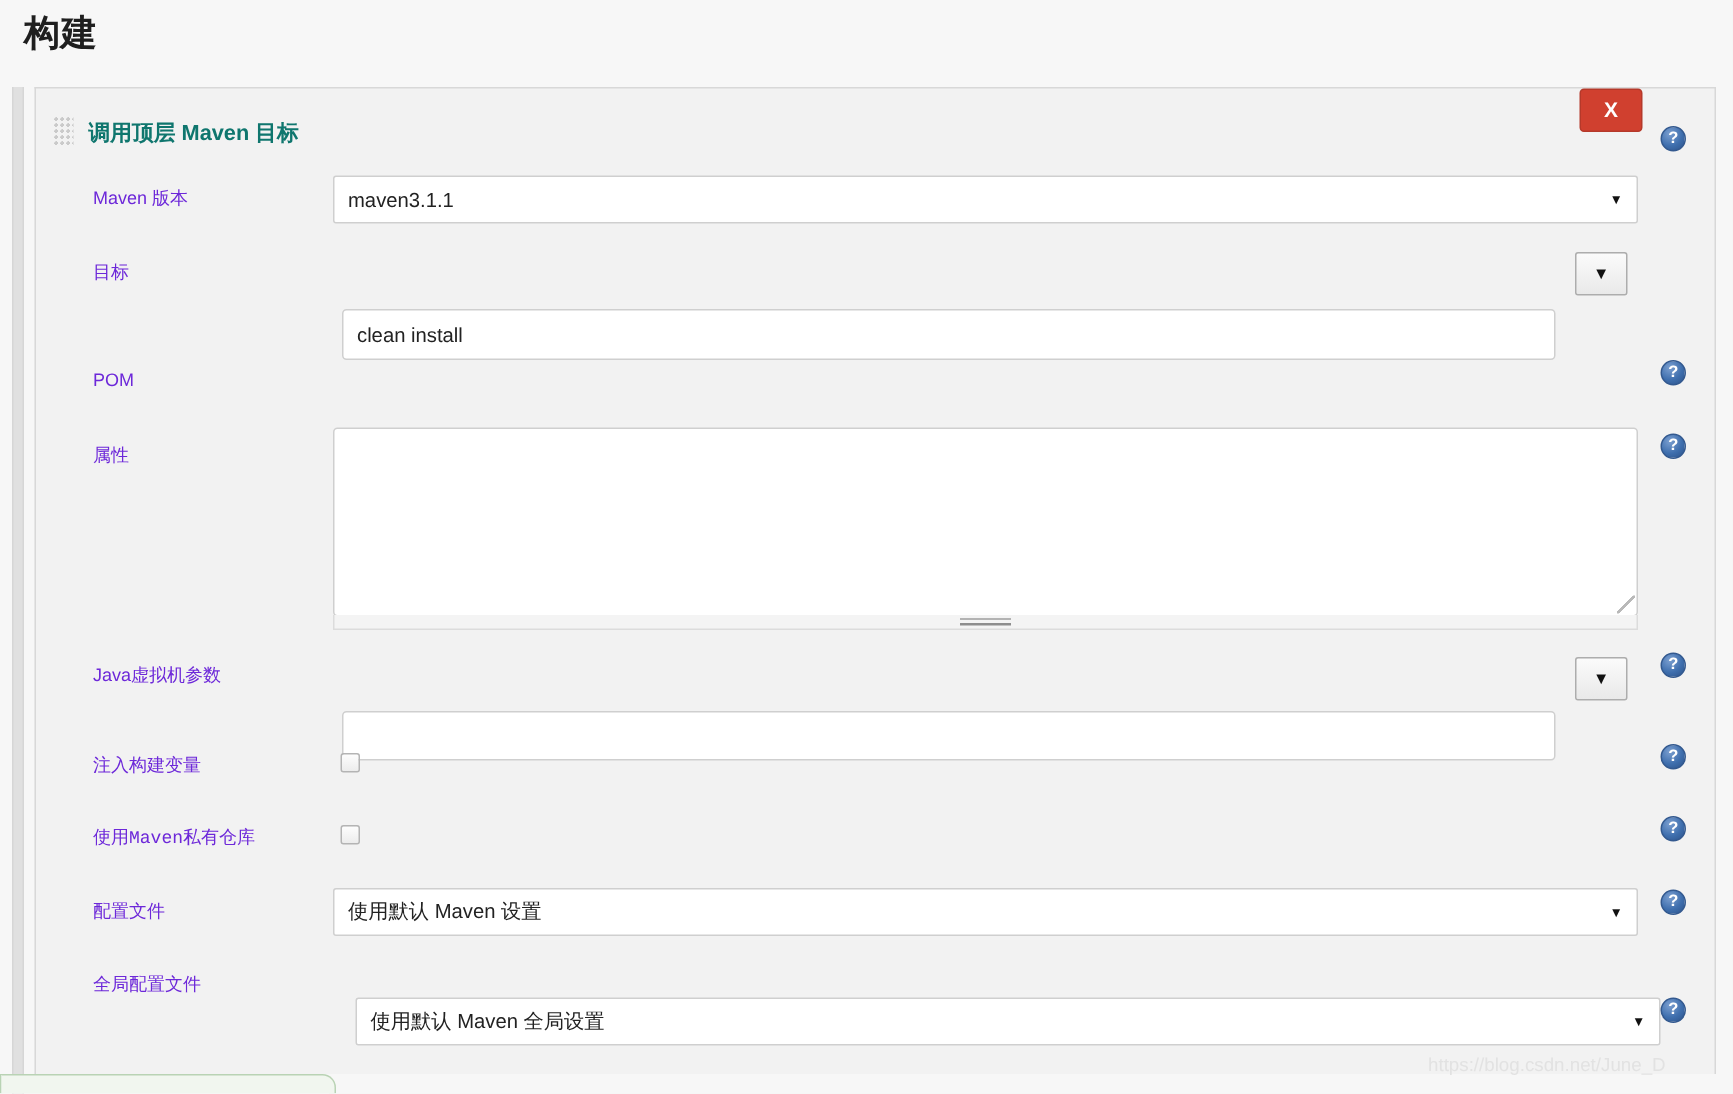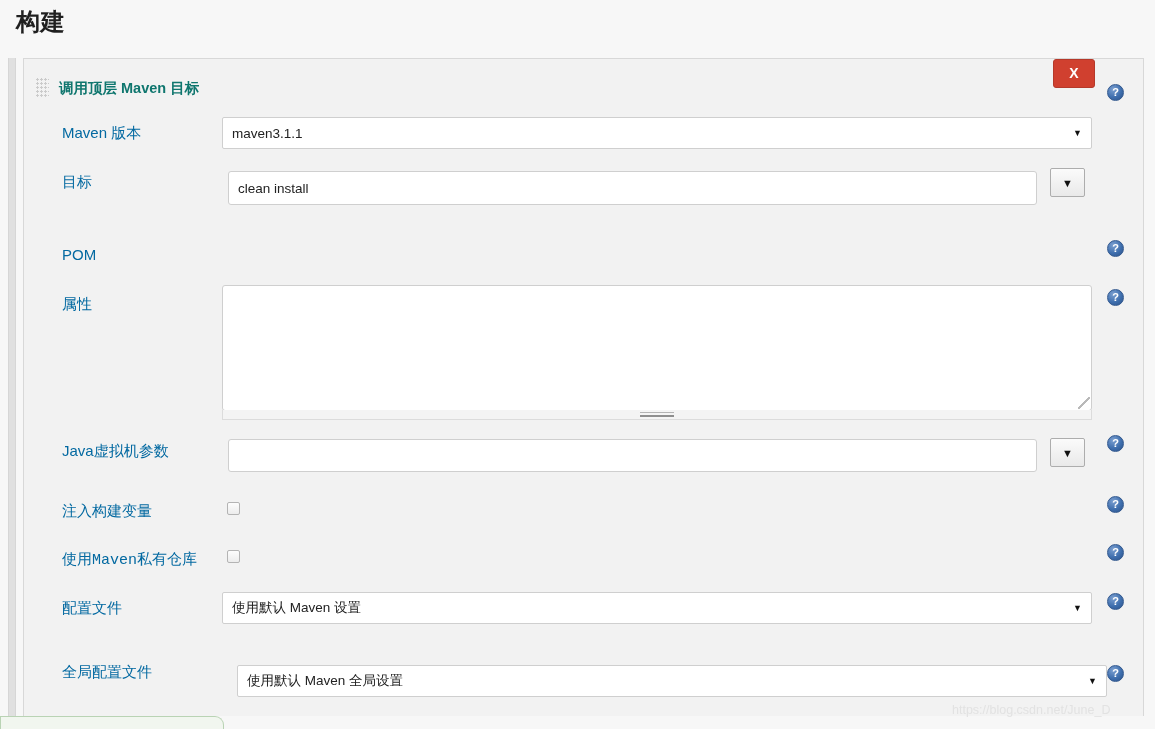--- a/index.html
+++ b/index.html
@@ -94,36 +94,37 @@
     cursor: move;
     opacity: .95;
   }
   .section-title {
     font-size: 14.5px;
     font-weight: bold;
     color: #0f766e;
   }
   .row-label {
     position: absolute;
-    font-size: 15px;
-    color: #0369a1;
+    font-size: 12px;
+    color: #6d28d9;
     white-space: nowrap;
   }
 
   
   .text-input {
     position: absolute;
     background: #ffffff;
     border: 1px solid #cfcfcf;
     border-radius: 3px;
     font-size: 13.5px;
     color: #222;
     padding: 0 9px;
     font-family: "Liberation Sans", sans-serif;
     outline: none;
+    margin-top: 35px;
   }
 
   
   .select-box {
     position: absolute;
     background: #ffffff;
     border: 1px solid #cfcfcf;
     border-radius: 2px;
     font-size: 13.5px;
     color: #222;
@@ -308,21 +309,21 @@
   <div class="checkbox" style="left:227px; top:550px;"></div>
   <div class="help-icon" style="left:1107px; top:544px;">?</div>
 
   <div class="row-label" style="left:62px; top:599px;">配置文件</div>
   <div class="select-box" style="left:222px; top:592px; width:870px; height:32px;">
     <span class="sel-value">使用默认 Maven 设置</span>
     <span class="caret">▼</span>
   </div>
   <div class="help-icon" style="left:1107px; top:593px;">?</div>
 
-  <div class="row-label" style="left:62px; top:648px;margin-top:15px;">全局配置文件</div>
+  <div class="row-label" style="left:62px; top:648px;">全局配置文件</div>
   <div class="select-box" style="left:237px; top:665px; width:870px; height:32px;">
     <span class="sel-value">使用默认 Maven 全局设置</span>
     <span class="caret">▼</span>
   </div>
   <div class="help-icon" style="left:1107px; top:665px;">?</div>
 
   <div class="green-panel"></div>
 
   <div class="watermark">https://blog.csdn.net/June_D</div>
 

